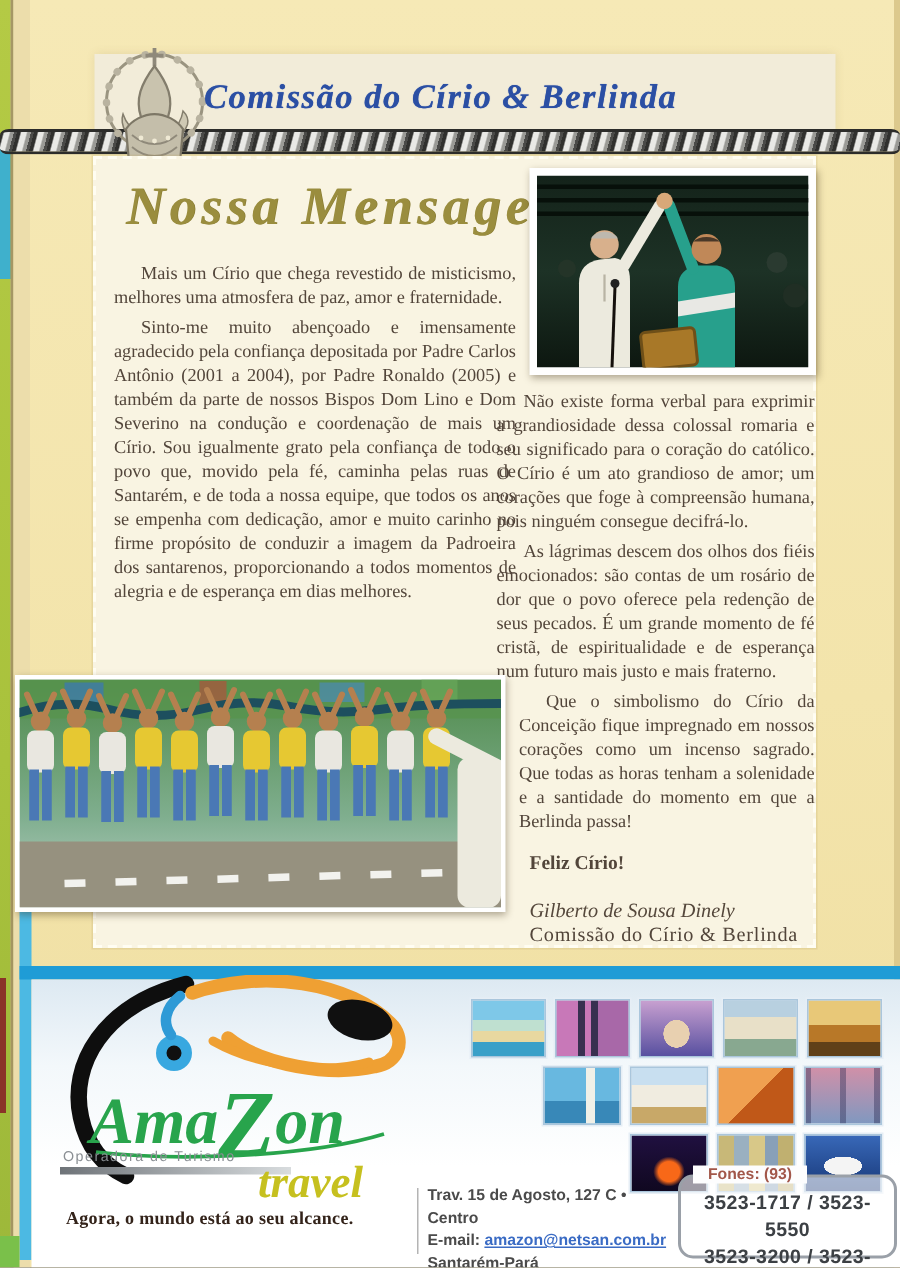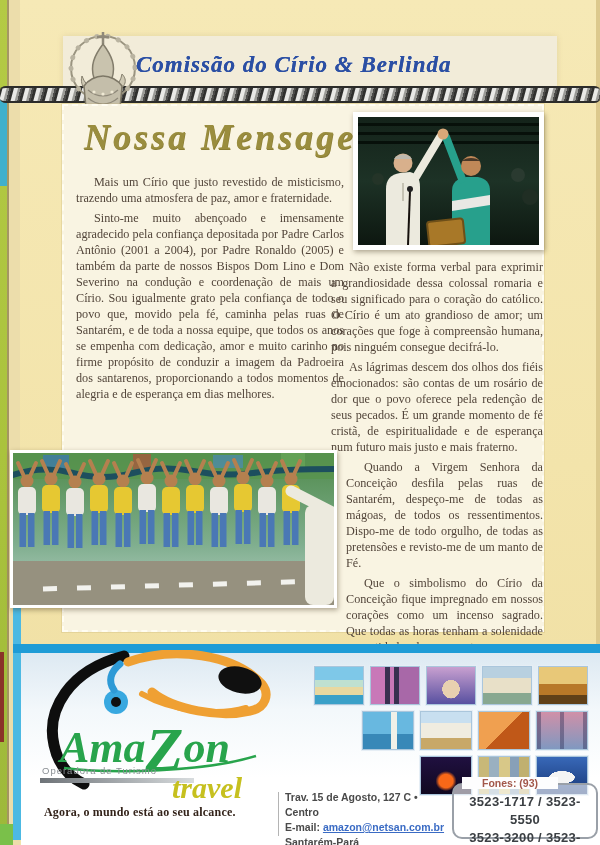--- a/index.html
+++ b/index.html
@@ -78,21 +78,21 @@
   .t-pyramids{background:linear-gradient(135deg,#f0a050 0 50%,#c05818 50%),linear-gradient(180deg,#e89040,#903808);}
   .t-city{background:linear-gradient(90deg,rgba(40,40,80,.4) 0 8%,rgba(0,0,0,0) 8% 46%,rgba(40,40,80,.4) 46% 54%,rgba(0,0,0,0) 54% 92%,rgba(40,40,80,.4) 92%),linear-gradient(180deg,#d090a8,#8098c0);}
   .t-volcano{background:radial-gradient(ellipse 35% 45% at 50% 65%,#f86818 0 40%,rgba(0,0,0,0) 60%),linear-gradient(180deg,#201040,#100820);}
   .t-sky{background:linear-gradient(90deg,#c8b878 0 20%,#9ab0c0 20% 40%,#d8c888 40% 62%,#88a0b8 62% 80%,#c0b070 80%),linear-gradient(180deg,#b8cce0,#687890);}
   .t-cruise{background:radial-gradient(ellipse 42% 28% at 50% 55%,#f4f4f4 0 60%,rgba(0,0,0,0) 61%),linear-gradient(180deg,#3868b8,#183878);}
 
   .ad-divider{position:absolute;left:278px;top:792px;width:1px;height:44px;background:#b4b4b4;}
   .address{position:absolute;left:285px;top:790px;width:165px;font-family:"Liberation Sans",sans-serif;font-size:10.5px;font-weight:bold;color:#4a4a4a;line-height:15px;}
   .address a{color:#3a6bc4;text-decoration:underline;}
   .phones{position:absolute;left:452px;top:783px;width:142px;height:52px;border:2px solid #9aa0a8;border-radius:10px;background:rgba(255,255,255,.6);}
-  .phones-legend{position:absolute;top:-8px;left:8px;padding:0 20px;background:#fdfdfe;font-family:"Liberation Sans",sans-serif;font-size:10.5px;font-weight:bold;color:#a2574a;}
+  .phones-legend{position:absolute;top:-8px;left:8px;padding:0 10px;background:#fdfdfe;font-family:"Liberation Sans",sans-serif;font-size:10.5px;font-weight:bold;color:#a2574a;}
   .phones-lines{padding:8px 4px 0 4px;text-align:center;font-family:"Liberation Sans",sans-serif;font-size:13px;font-weight:bold;color:#3c4044;line-height:18px;letter-spacing:.3px;}
 </style>
 </head>
 <body>
 
 <div class="page">
 
   <div class="edge-lime"></div>
   <div class="edge-teal"></div>
   <div class="edge-dark"></div>
@@ -116,21 +116,21 @@
     <circle cx="30" cy="64" r="1.6" fill="#efe9d4"></circle>
       <circle cx="39" cy="66" r="1.6" fill="#efe9d4"></circle>
       <circle cx="48" cy="64" r="1.6" fill="#efe9d4"></circle>
   </svg>
   <div class="section-title">Comissão do Círio &amp; Berlinda</div>
 
   <div class="panel"></div>
   <div class="article-title">Nossa Mensagem</div>
 
   <div class="col col-left">
-    <p>Mais um Círio que justo revestido de misticismo, trazendo uma atmosfera de paz, amor e fraternidade.</p>
+    <p>Mais um Círio que chega revestido de misticismo, melhores uma atmosfera de paz, amor e fraternidade.</p>
     <p>Sinto-me muito abençoado e imensamente agradecido pela confiança depositada por Padre Carlos Antônio (2001 a 2004), por Padre Ronaldo (2005) e também da parte de nossos Bispos Dom Lino e Dom Severino na condução e coordenação de mais um Círio. Sou igualmente grato pela confiança de todo o povo que, movido pela fé, caminha pelas ruas de Santarém, e de toda a nossa equipe, que todos os anos se empenha com dedicação, amor e muito carinho no firme propósito de conduzir a imagem da Padroeira dos santarenos, proporcionando a todos momentos de alegria e de esperança em dias melhores.</p>
   </div>
 
   <div class="photo photo-stage">
     <svg width="181" height="128" viewBox="0 0 181 128">
       <defs>
         <linearGradient id="bgStage" x1="0" y1="0" x2="0" y2="1">
           <stop offset="0" stop-color="#14231a"></stop>
             <stop offset="0.5" stop-color="#1d3226"></stop>
             <stop offset="1" stop-color="#0d1710"></stop>
@@ -162,21 +162,20 @@
       <circle cx="52" cy="72" r="3" fill="#222"></circle>
 
       <rect x="70" y="103" width="36" height="25" rx="3" fill="#a87828" stroke="#6e4f18" stroke-width="2" transform="rotate(-6 88 115)"></rect>
     </svg>
   </div>
 
   <div class="col col-right">
     <p>Não existe forma verbal para exprimir a grandiosidade dessa colossal romaria e seu significado para o coração do católico. O Círio é um ato grandioso de amor; um corações que foge à compreensão humana, pois ninguém consegue decifrá-lo.</p>
     <p>As lágrimas descem dos olhos dos fiéis emocionados: são contas de um rosário de dor que o povo oferece pela redenção de seus pecados. É um grande momento de fé cristã, de espiritualidade e de esperança num futuro mais justo e mais fraterno.</p>
     <div class="photo-spacer"></div>
-    <p>Quando a Virgem Senhora da Conceição desfila pelas ruas de Santarém, despeço-me de todas as mágoas, de todos os ressentimentos. Dispo-me de todo orgulho, de todas as pretensões e revisto-me de um manto de Fé.</p>
     <p>Que o simbolismo do Círio da Conceição fique impregnado em nossos corações como um incenso sagrado. Que todas as horas tenham a solenidade e a santidade do momento em que a Berlinda passa!</p>
     <div class="closing">Feliz Círio!</div>
     <div class="sig-name">Gilberto de Sousa Dinely</div>
     <div class="sig-role">Comissão do Círio &amp; Berlinda</div>
   </div>
 
   <div class="photo photo-crowd">
     <svg width="321" height="152" viewBox="0 0 321 152">
       <defs>
         <linearGradient id="bgCrowd" x1="0" y1="0" x2="0" y2="1">

